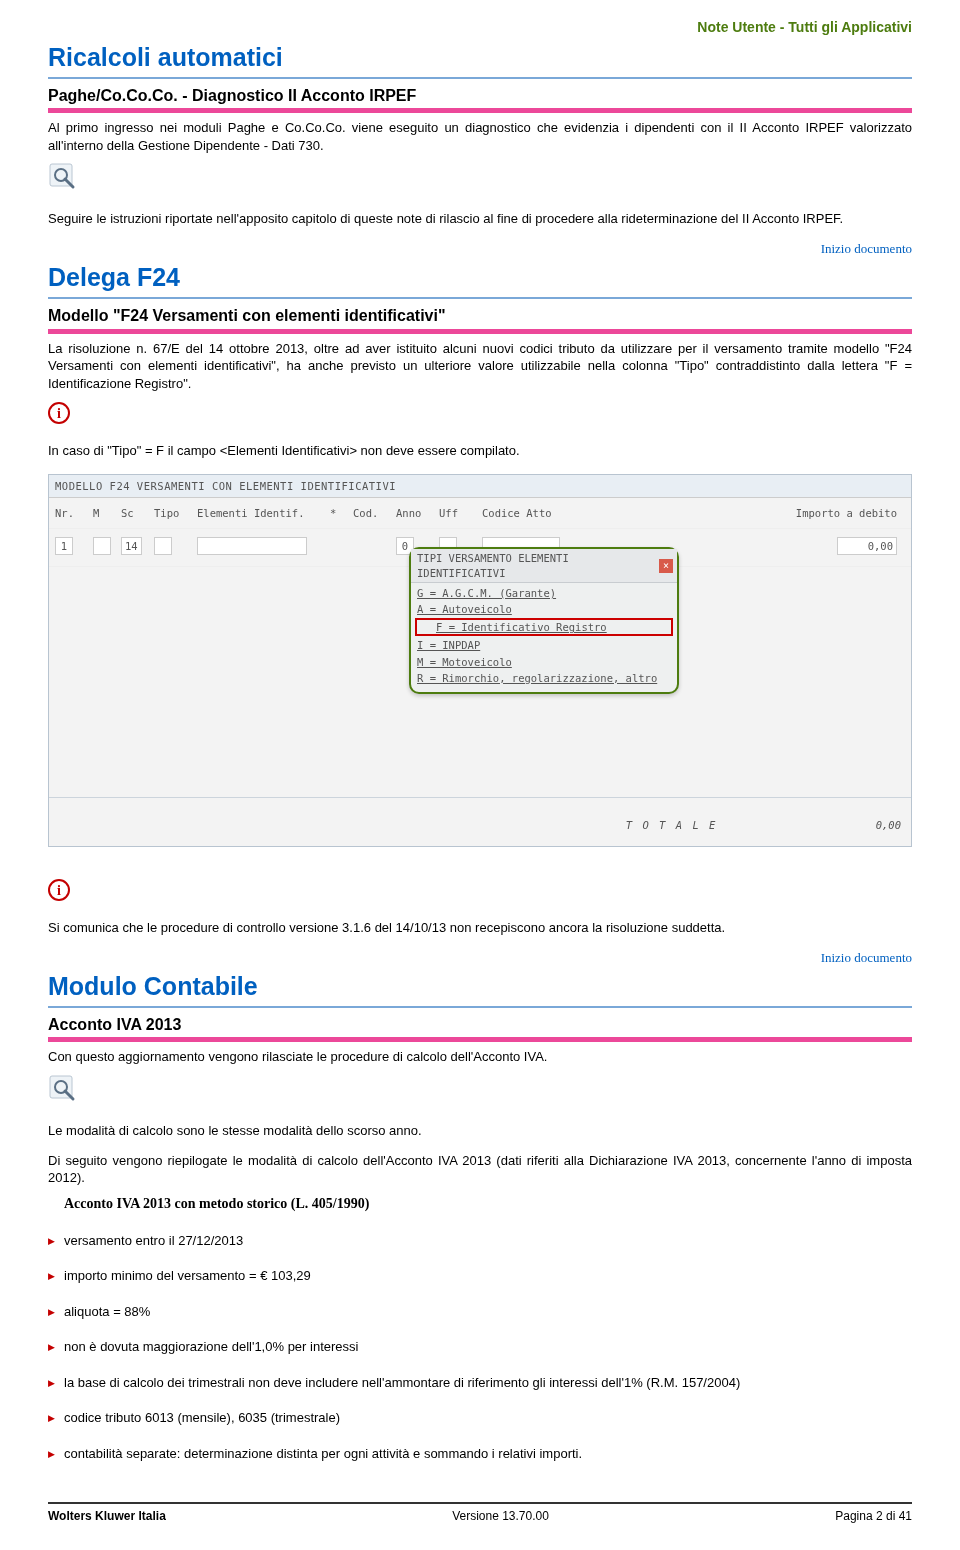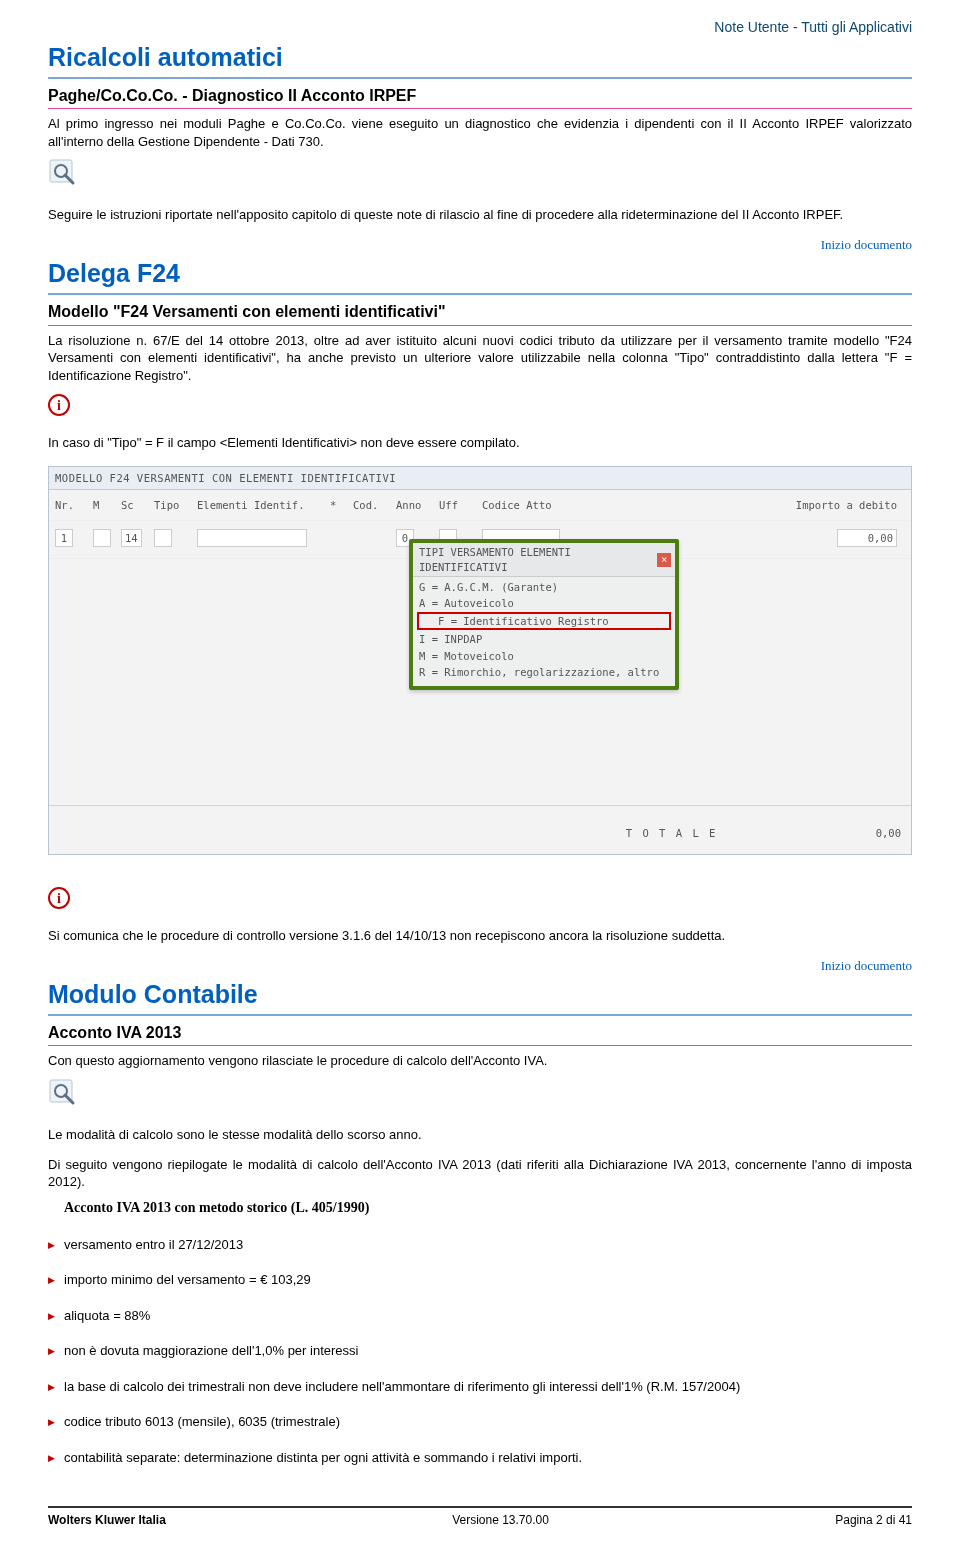--- a/index.html
+++ b/index.html
@@ -5,46 +5,46 @@
   * { box-sizing: border-box; margin: 0; padding: 0; }
   body {
     font-family: Verdana, Arial, sans-serif;
     width: 960px;
     background: #fff;
     color: #000;
     font-size: 13px;
     line-height: 1.35;
     padding: 18px 48px 20px 48px;
   }
-  .top-note { color: #0c4a6e; font-weight: normal; text-align: right; font-size: 14px; margin-bottom: 4px; }
+  .top-note { color: #4d7c0f; font-weight: bold; text-align: right; font-size: 14px; margin-bottom: 4px; }
   .h1 { color: #0060c0; font-size: 25px; font-weight: bold; border-bottom: 2px solid #7aa8d8; padding-bottom: 2px; margin-top: 4px; margin-bottom: 6px; }
   .h2 { color: #000; font-size: 16px; font-weight: bold; margin: 6px 0 6px 0; }
-  .h2u { border-bottom: 1px solid #ec4899; padding-bottom: 2px; }
+  .h2u { border-bottom: 5px solid #ec4899; padding-bottom: 2px; }
   .para { text-align: justify; margin: 4px 0; }
   .inizio { color: #0060c0; font-family: Georgia, "Times New Roman", serif; font-size: 13px; text-align: right; margin: 2px 0 4px 0; }
   .icon-row { display: flex; align-items: flex-start; gap: 12px; margin: 8px 0 8px 0; flex-direction: column; }
   .icon-row .para { flex: 1; }
   .mag-icon svg, .info-icon svg { display:block; }
   .info-icon { flex: 0 0 24px; margin-top: 2px; }
   .mag-icon { flex: 0 0 32px; }
   .screenshot-box { border: 1px solid #b8c4d0; background: #f3f3f3; font-family: monospace; font-size: 11px; color: #555; margin: 10px 0 30px 0; }
   .sb-title { background: #e8eef4; padding: 4px 6px; border-bottom: 1px solid #ccc; letter-spacing: 0.5px; font-size:10.5px; }
   .sb-header-row, .sb-data-row { display: flex; padding: 8px 6px; gap: 8px; border-bottom: 1px solid #eee; }
   .sb-header-row span, .sb-data-row span { font-size: 10.5px; }
   .popup {
-    position: relative; margin: -20px auto 25px 360px; width: 270px;
-    background: #eef0f0; border: 4px solid #4d7c0f; border-radius: 2px;
+    position: relative; margin: -20px auto 13px 360px; width: 270px;
+    background: #eef0f0; border: 2px solid #4d7c0f; border-radius: 10px;
     box-shadow: 0 2px 4px rgba(0,0,0,0.2); padding: 0; font-size: 10.5px;
   }
   .popup-title { display:flex; justify-content: space-between; align-items:center; padding: 2px 4px 2px 6px; border-bottom: 1px solid #c8ccd0; background:#e6e8ea; }
   .popup-title .close { background:#d85a4a; color:#fff; width:14px; height:14px; font-size:10px; display:flex; align-items:center; justify-content:center; cursor:pointer; }
   .popup-body { padding: 2px 6px 6px 6px; }
-  .popup-body div { padding: 1px 0; }
+  .popup-body div { padding: 1px 0; text-decoration: underline; }
   .popup-body .hl { border: 2px solid #c00; padding: 0 19px; margin: 1px -2px; }
-  .sb-footer { text-align: right; padding: 20px 10px 14px; font-size: 10.5px; letter-spacing: 2px; }
+  .sb-footer { text-align: right; padding: 20px 10px 14px; font-size: 10.5px; letter-spacing: 2px; font-style: italic; }
   .sb-total-val { letter-spacing: normal; margin-left: 150px; }
   .sb-hr { border-top:1px solid #ccd4dc; margin-top:30px; }
   .bullets { margin: 6px 0 10px 16px; }
   .bullets li { list-style: none; margin: 18px 0; text-align: justify; }
   .bullets li::before { content: "\25B6"; color: #c40000; font-size: 9px; display:inline-block; width: 16px; margin-left: -16px; transform: translateY(-1px); }
   .sub-h { font-family: Georgia, "Times New Roman", serif; font-weight: bold; font-size: 14px; margin: 8px 0 4px 16px; }
   .footer-rule { border:none; border-top:2px solid #333; margin-top:40px; }
   .footer { display:flex; justify-content: space-between; font-size: 12px; padding-top: 4px; }
   .footer .left { font-weight: bold; }
   .sb-spacer { height: 60px; }

